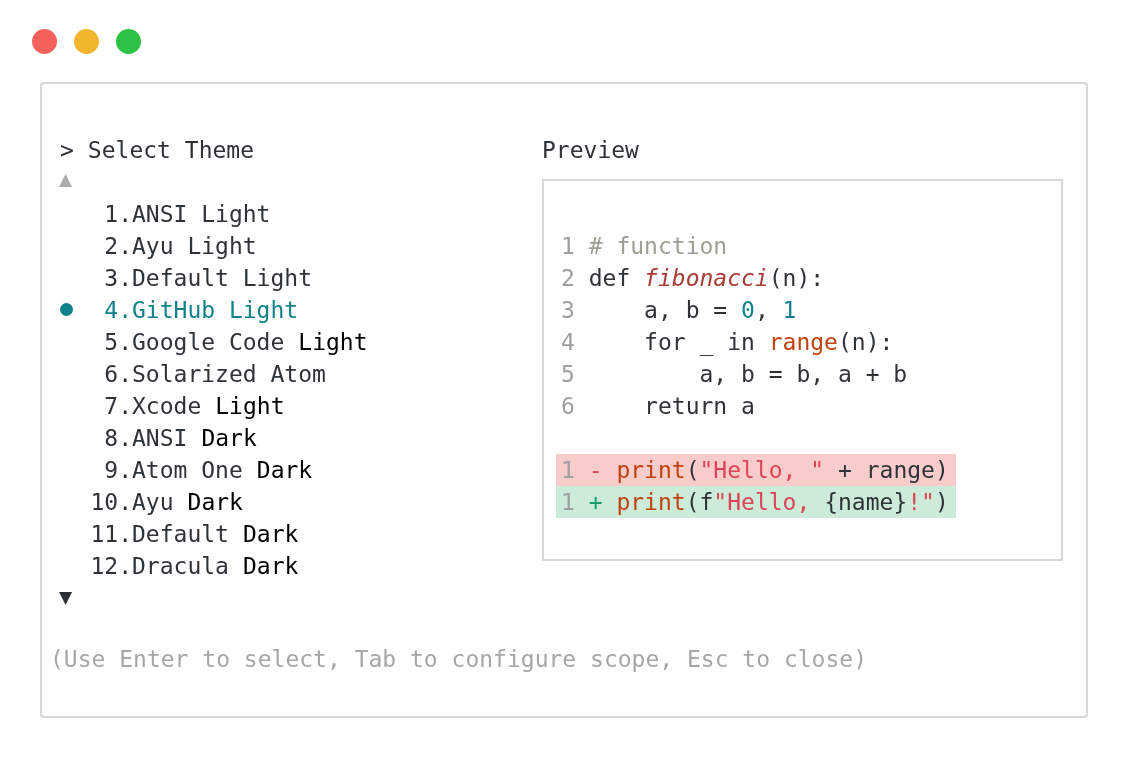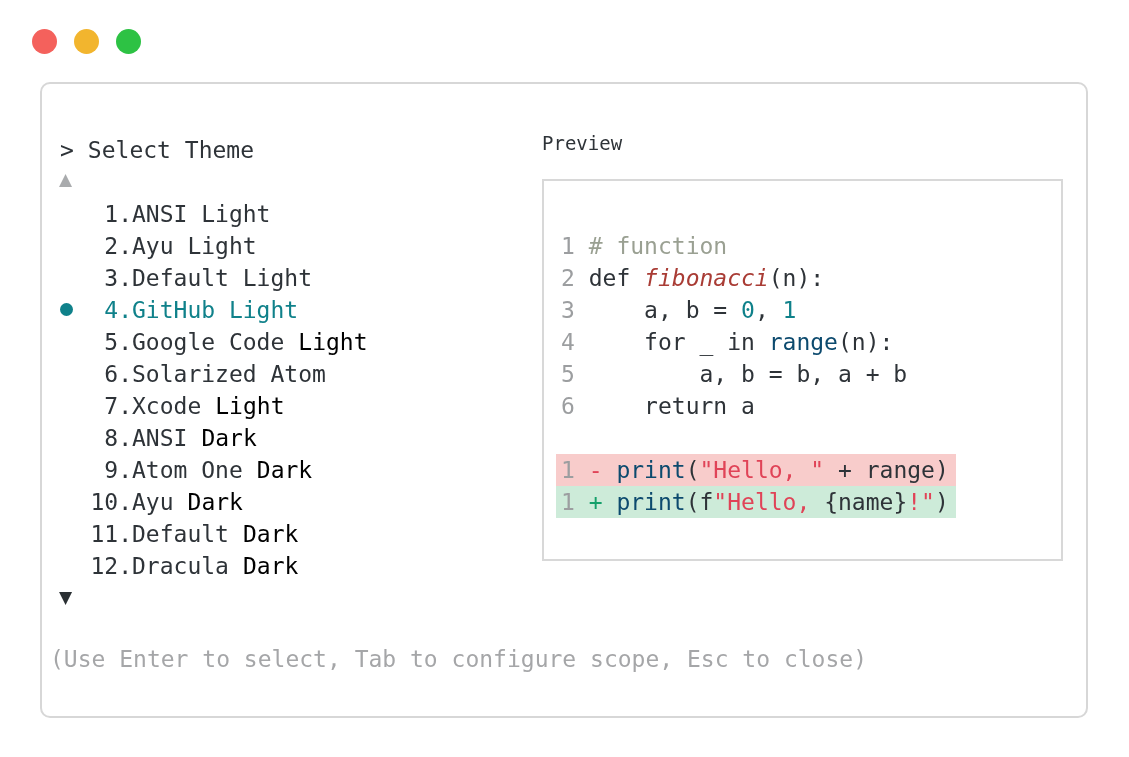--- a/index.html
+++ b/index.html
@@ -8,21 +8,21 @@
 
   
   .traffic { position:absolute; left:32px; top:29px; display:flex; gap:17px; }
   .light { width:25px; height:25px; border-radius:50%; display:inline-block; }
   .light.red    { background:#f4615c; }
   .light.yellow { background:#f2b52e; }
   .light.green  { background:#2dc244; }
 
   
   .window { position:absolute; left:40px; top:82px; width:1048px; height:636px;
-            border:2px solid #d7d7d7; border-radius:10px; background:#fff; }
+            border:2px solid #d7d7d7; border-radius:4px; background:#fff; }
 
   .picker-header { position:absolute; left:18px; top:50px; height:32px; font-size:23px; line-height:32px; white-space:pre; }
   .picker-header .title { margin-left:14px; }
 
   .scroll-up   { position:absolute; left:17px; top:81px;  height:32px; line-height:28px; font-size:17px;
                  font-family:"DejaVu Sans", sans-serif; color:#a9abad; }
   .scroll-down { position:absolute; left:17px; top:499px; height:32px; line-height:28px; font-size:17px;
                  font-family:"DejaVu Sans", sans-serif; color:#2b3034; }
 
   .theme-list { position:absolute; left:0; top:114px; width:500px; }
@@ -30,35 +30,35 @@
   .theme-item .marker { width:28px; position:relative; flex:0 0 28px; }
   .theme-item .bullet { position:absolute; left:0; top:9px; width:13px; height:13px; border-radius:50%; background:#0f818a; }
   .theme-item .num    { width:44px; flex:0 0 44px; text-align:right; }
   .theme-item .name   { margin-left:0; }
   .theme-item .suffix { margin-left:14px; color:#000000; }
   .theme-item.selected .num,
   .theme-item.selected .name { color:#0f818a; }
 
   .hint { position:absolute; left:8px; top:559px; height:32px; line-height:32px; font-size:23px; color:#a5a6a8; white-space:pre; }
 
-  .preview-label { position:absolute; left:500px; top:43px; height:32px; line-height:32px; font-size:19px;text-align:right; }
+  .preview-label { position:absolute; left:500px; top:50px; height:32px; line-height:32px; font-size:23px;text-align:right; }
   .preview-panel { position:absolute; left:500px; top:95px; width:521px; height:382px;
                    border:2px solid #d8d8d8; background:#fff; }
   .code { padding-top:49px; }
   .code-line { height:32px; line-height:32px; font-size:23px; white-space:pre; }
   .line-inner { margin-left:17px; }
   .code-line.diff .line-inner { display:inline-block; height:32px; margin-left:12px; padding:0 7px 0 5px; }
   .code-line.removed .line-inner { background:#f8cccb; }
   .code-line.added   .line-inner { background:#cdebd9; }
 
   .line-no     { color:#9c9ea0; }
   .tok-text    { color:#2e3338; }
   .tok-comment { color:#9aa092; }
   .tok-function{ color:#a93c35;font-style:italic; }
-  .tok-call    { color:#0c4a6e; }
+  .tok-call    { color:#c2410c; }
   .tok-number  { color:#0f818a; }
   .tok-string  { color:#e04357; }
   .tok-del     { color:#e04357; }
   .tok-ins     { color:#14a06a; }
 </style>
 </head>
 <body>
 
 <div class="traffic">
   <span class="light red"></span>

